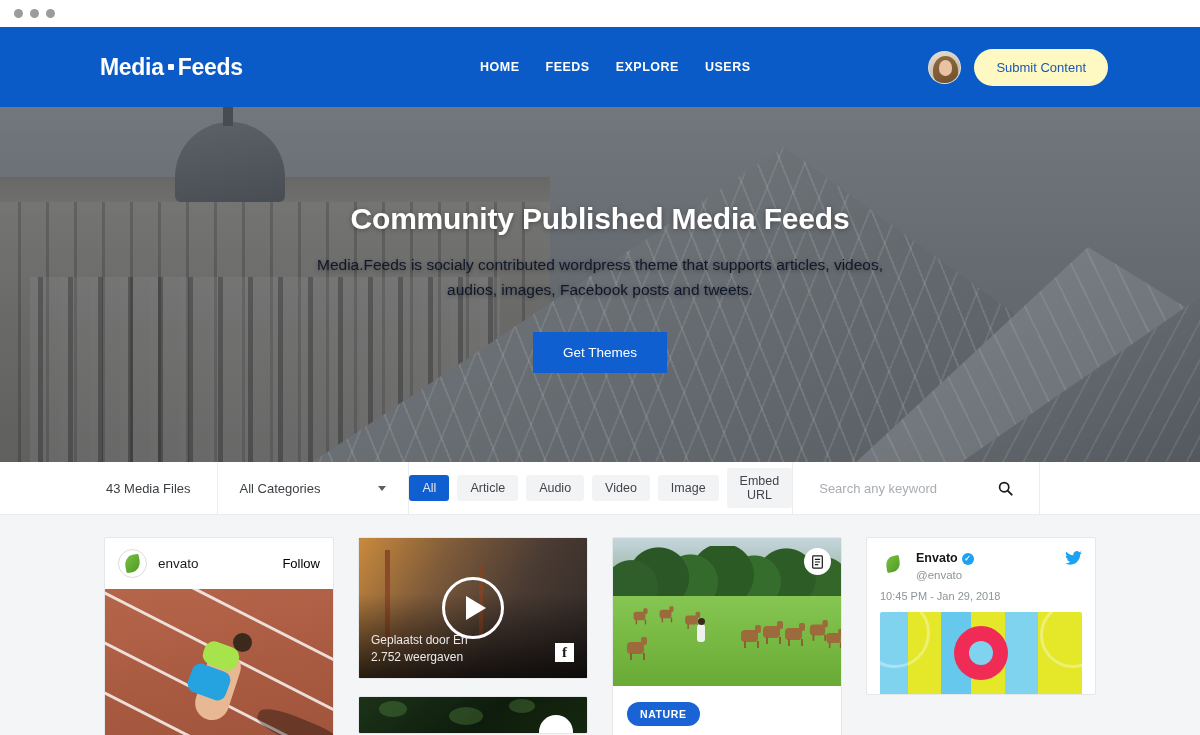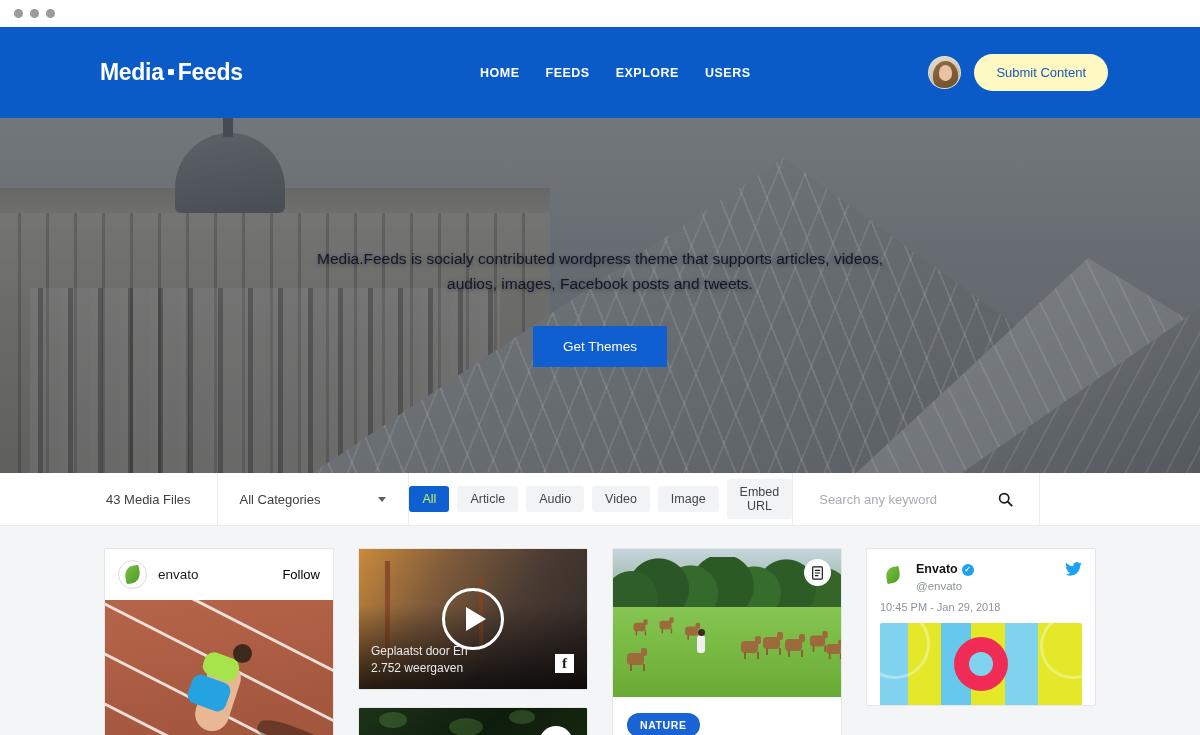--- a/index.html
+++ b/index.html
@@ -12,21 +12,21 @@
 
   
   .chrome {
     height:27px; background:#ffffff; display:flex; align-items:center;
     padding-left:14px; gap:7px;
   }
   .chrome .dot { width:9px; height:9px; border-radius:50%; background:#9b9b9b; }
 
   
   .site-header {
-    height:91px; background:#0a5bc8; display:flex; align-items:center;
+    height:80px; background:#0a5bc8; display:flex; align-items:center;
     padding:0 92px 0 100px; position:relative;
   }
   .logo {
     color:#fff; font-size:23px; font-weight:bold; letter-spacing:-0.3px;
     white-space:nowrap;
   }
   .logo .dot-sep { display:inline-block; width:6px; height:6px; background:#fff;
     border-radius:1px; margin:0 4px 3px 4px; vertical-align:middle; }
   .nav {
     position:absolute; left:480px; display:flex; gap:26px; align-items:center;
@@ -143,21 +143,21 @@
     padding:0 22px; font-size:13px; color:#3d4043; gap:58px; cursor:pointer;
   }
   .caret { width:0;height:0;border-left:4.5px solid transparent;border-right:4.5px solid transparent;
     border-top:5px solid #5c6065; }
   .tb-pills { flex:1; display:flex; align-items:center; justify-content:center; gap:8px;
     border-right:1px solid #ededed; }
   .pill {
     font-size:12.5px; padding:6px 13px; border-radius:3px; background:#f2f3f5;
     color:#41454a; cursor:pointer; border:none; font-family:inherit;
   }
-  .pill.active { background:#0f5fd0; color:#bef264; }
+  .pill.active { background:#0f5fd0; color:#e5e5e5; }
   .tb-search { width:247px; display:flex; align-items:center; padding:0 26px;
     justify-content:space-between; border-right:1px solid #ededed; }
   .tb-search input {
     border:none; outline:none; font-size:13px; color:#4a4d51; width:165px;
     font-family:inherit; background:transparent;
   }
   .tb-search input::placeholder { color:#a9adb2; }
   .tb-tail { flex:1; }
 
   
@@ -360,20 +360,21 @@
     <div class="bldg"></div>
     <div class="dome"></div>
     <div class="cols"></div>
     <div class="pyr"></div>
     <div class="pyr2"></div>
     <div class="pyr-right"></div>
   </div>
   <div class="hero-overlay"></div>
 
   <div class="hero-inner">
+    <div class="hero-title">Community Published Media Feeds</div>
     <div class="hero-sub">Media.Feeds is socialy contributed wordpress theme that supports articles, videos, audios, images, Facebook posts and tweets.</div>
     <button class="hero-cta">Get Themes</button>
   </div>
 </div>
 
 <div class="toolbar">
   <div class="tb-cell tb-count">43 Media Files</div>
 
   <div class="tb-cell tb-cat">
     <span>All Categories</span>

